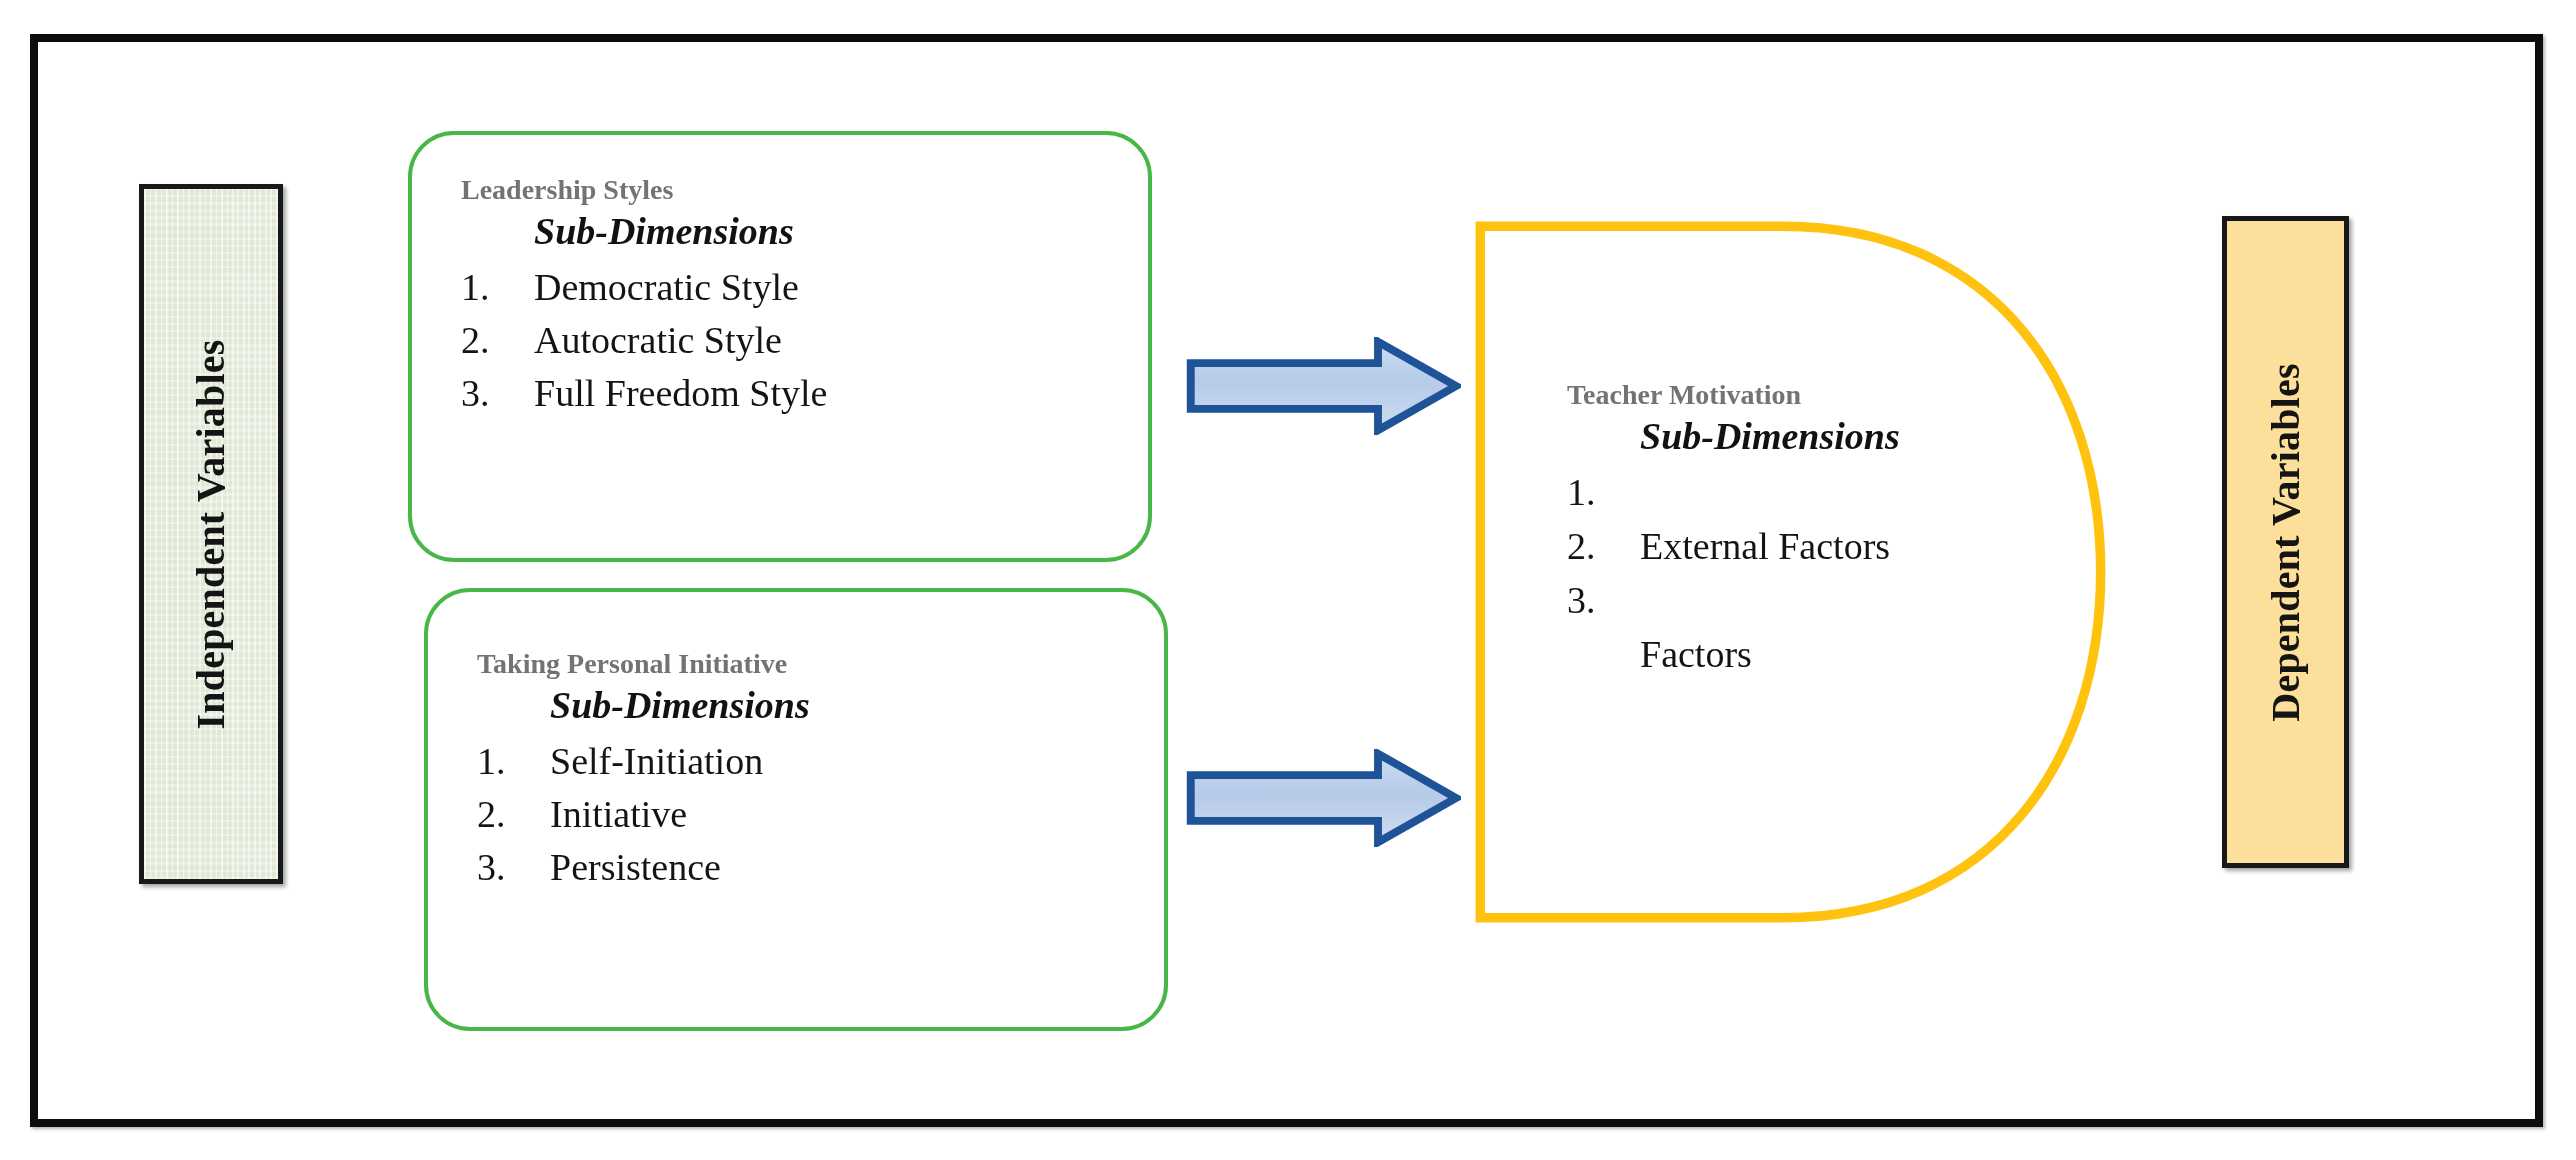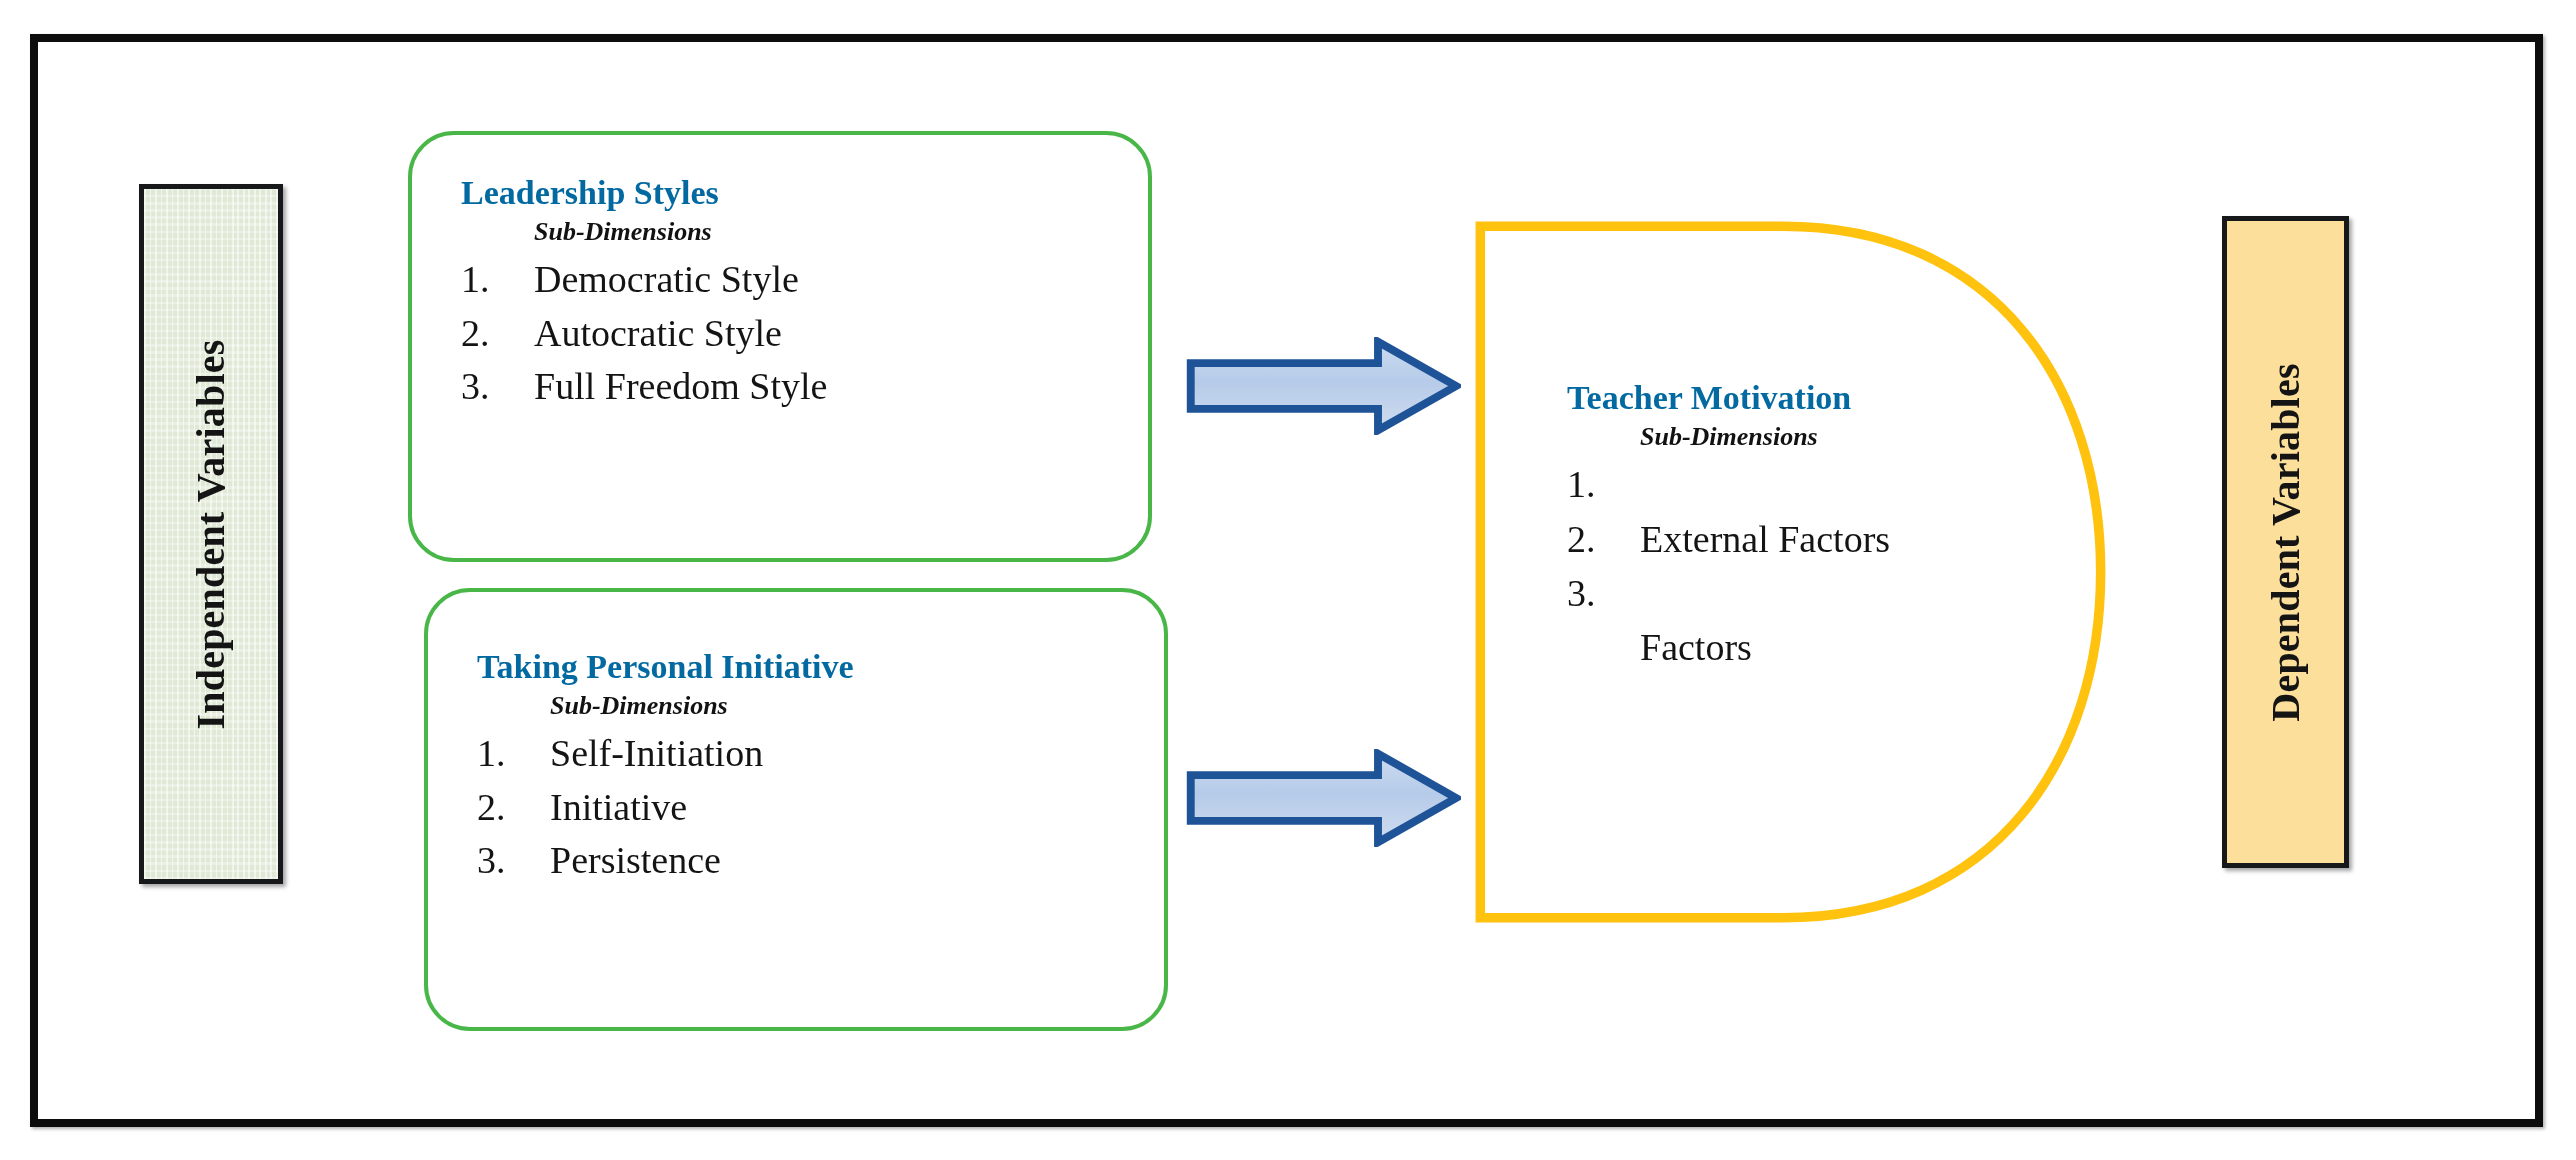--- a/index.html
+++ b/index.html
@@ -53,25 +53,25 @@
     background:#ffffff;
   }
   #leadership-styles-box{left:400px;top:123px;width:744px;height:431px;}
   #taking-personal-initiative-box{left:400px;top:580px;width:744px;height:443px;}
 
   .box-inner{position:absolute;left:49px;right:16px;top:0;}
   #leadership-styles-box .box-inner{top:38px;}
   #taking-personal-initiative-box .box-inner{top:55px;}
 
   .blk-title{
-    font-weight:bold;font-size:34px;color:#0369a1;
+    font-weight:bold;font-size:28px;color:#737373;
     line-height:1.18;margin:0 0 3.2px 0;white-space:nowrap;font-family:Liberation Serif, serif;
   }
   .blk-sub{
-    font-weight:bold;font-style:italic;font-size:26px;color:#121212;
+    font-weight:bold;font-style:italic;font-size:38px;color:#121212;
     margin:0 0 8px 73px;line-height:1.2;white-space:nowrap;
   }
   .blk-list{list-style:none;margin:0;padding:0;}
   .blk-list li{
     display:flex;font-size:38px;color:#141414;line-height:1.28;
     margin-bottom:4.7px;
   }
   .blk-list li .num{width:73px;flex:0 0 73px;}
   .blk-list li .lbl{flex:1 1 auto;}
 

